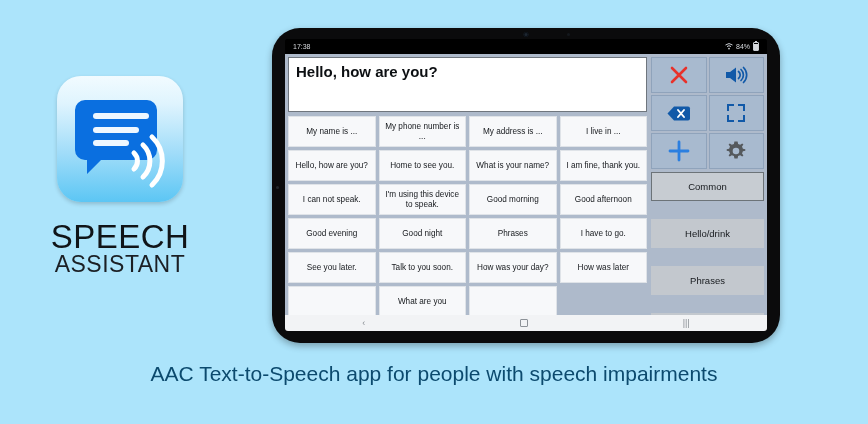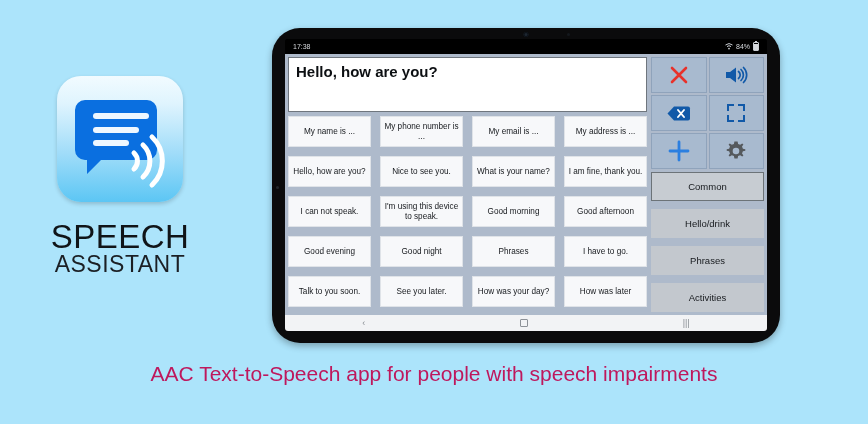--- a/index.html
+++ b/index.html
@@ -157,21 +157,21 @@
     font-size: 15px;
     font-weight: bold;
     color: #0c0f12;
     flex: none;
   }
   #grid {
     margin-top: 4px;
     display: grid;
     grid-template-columns: repeat(4, 1fr);
     grid-auto-rows: 31px;
-    gap: 9px;
+    gap: 3px;
     flex: 1 1 auto;
     overflow: hidden;
     align-content: start;
   }
   .phrase {
     background: #f7f8fa;
     border: 1px solid #dfe3e8;
     box-sizing: border-box;
     display: flex;
     align-items: center;
@@ -207,21 +207,21 @@
     display: flex;
     align-items: center;
     justify-content: center;
   }
   .icon-btn svg { display: block; }
 
   #cat-list {
     margin-top: 3px;
     display: flex;
     flex-direction: column;
-    gap: 8px;
+    gap: 18px;
     flex: 1 1 auto;
     overflow: hidden;
   }
   .cat-btn {
     background: #c3c8ce;
     height: 29px;
     flex: none;
     display: flex;
     align-items: center;
     justify-content: center;
@@ -255,21 +255,21 @@
   }
 
   
   #caption {
     position: absolute;
     left: 0;
     top: 362px;
     width: 868px;
     text-align: center;
     font-size: 21px;
-    color: #be185d;
+    color: #0c4a6e;
   }
 </style>
 </head>
 <body>
 
 <div id="brand">
   <div id="app-icon">
     <svg viewBox="0 0 126 126" xmlns="http://www.w3.org/2000/svg">
       <path d="M28 24 h62 a10 10 0 0 1 10 10 v40 a10 10 0 0 1 -10 10 h-46 l-14 14 v-14 h-2 a10 10 0 0 1 -10 -10 v-40 a10 10 0 0 1 10 -10 z" fill="#0a6fe0"></path>
       <rect x="36" y="37" width="56" height="6" rx="3" fill="#eef7ff"></rect>
@@ -305,36 +305,36 @@
     </div>
 
     <div id="app">
 
       <div id="left-pane">
         <div id="textbox" title="Type text to speak">Hello, how are you?</div>
 
         <div id="grid">
           <div class="phrase">My name is ...</div>
           <div class="phrase">My phone number is ...</div>
-          <div class="phrase">My email is ...</div>
           <div class="phrase">My address is ...</div>
+          <div class="phrase">I live in ...</div>
           <div class="phrase">Hello, how are you?</div>
-          <div class="phrase">Nice to see you.</div>
+          <div class="phrase">Home to see you.</div>
           <div class="phrase">What is your name?</div>
           <div class="phrase">I am fine, thank you.</div>
           <div class="phrase">I can not speak.</div>
           <div class="phrase">I'm using this device to speak.</div>
           <div class="phrase">Good morning</div>
           <div class="phrase">Good afternoon</div>
           <div class="phrase">Good evening</div>
           <div class="phrase">Good night</div>
           <div class="phrase">Phrases</div>
           <div class="phrase">I have to go.</div>
+          <div class="phrase">See you later.</div>
           <div class="phrase">Talk to you soon.</div>
-          <div class="phrase">See you later.</div>
           <div class="phrase">How was your day?</div>
           <div class="phrase">How was later</div>
           <div class="phrase"></div>
           <div class="phrase">What are you</div>
           <div class="phrase"></div>
         </div>
       </div>
 
       <div id="right-pane">
         <div id="icon-grid">

